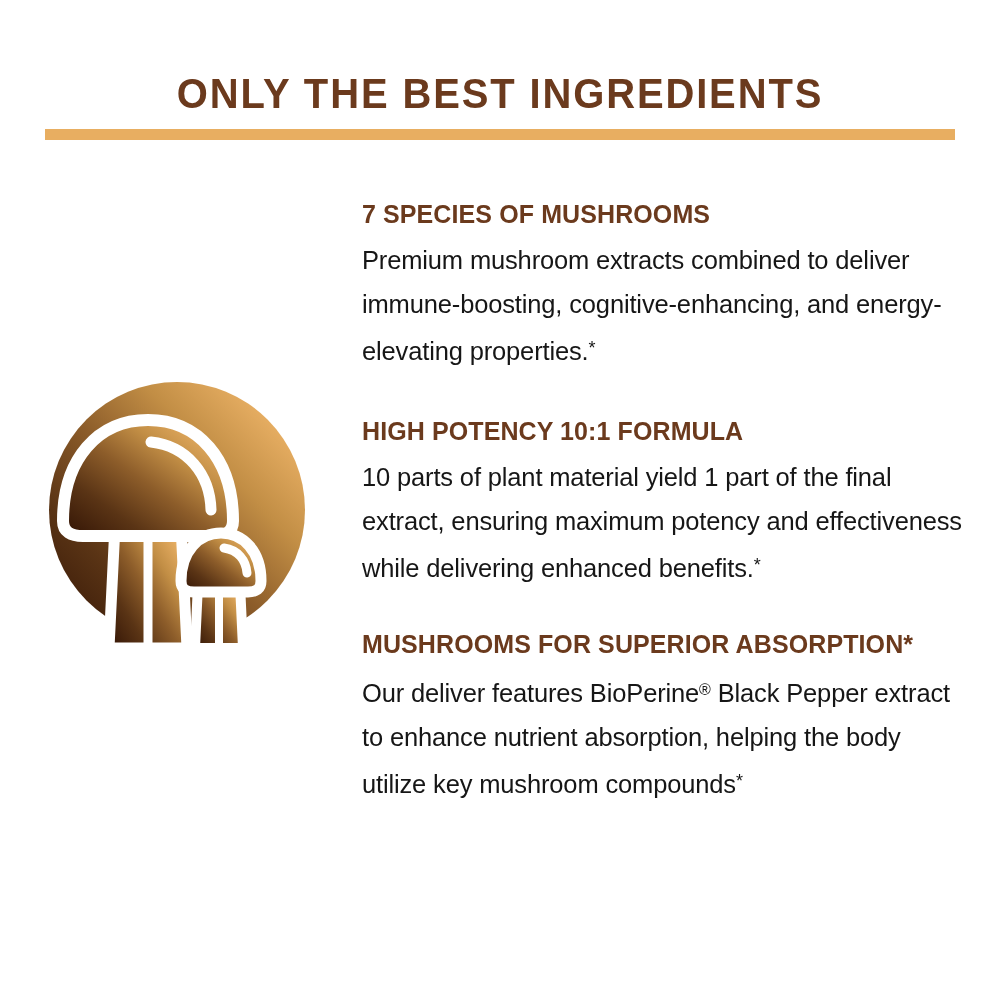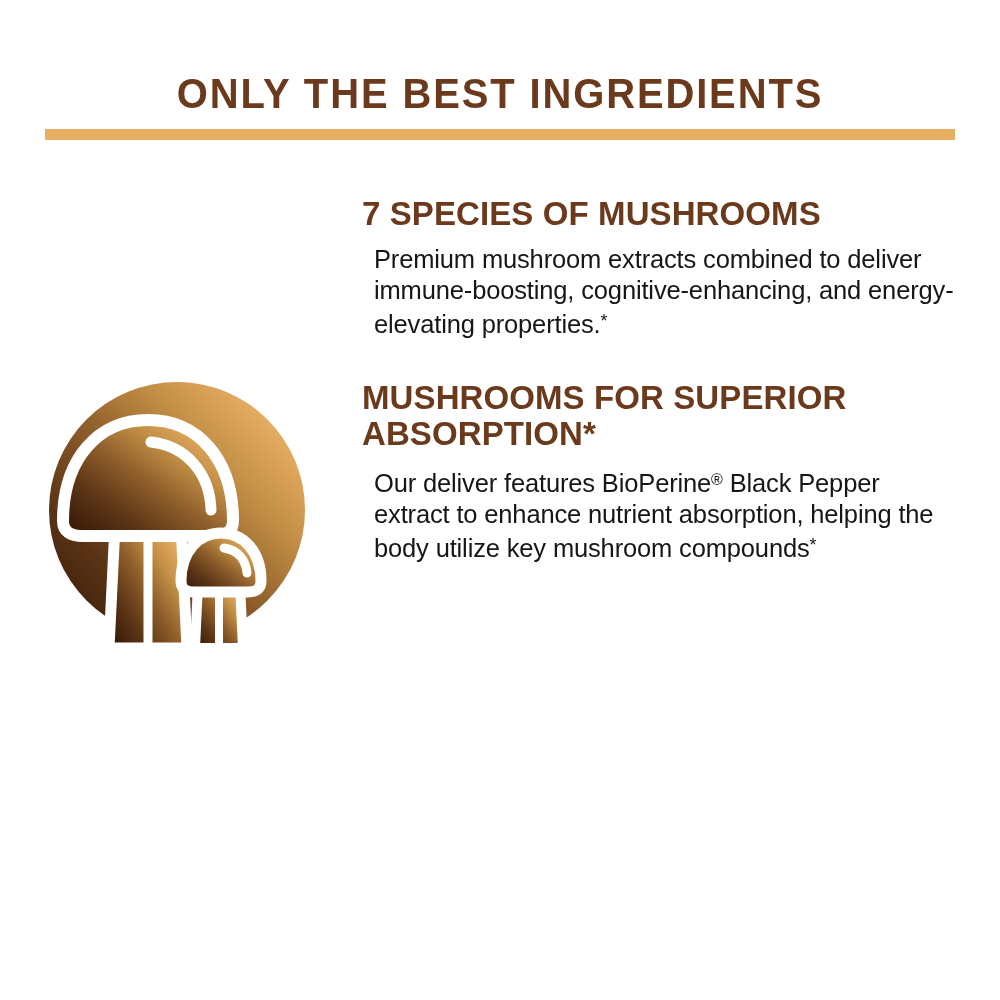--- a/index.html
+++ b/index.html
@@ -57,33 +57,33 @@
   
   .features {
     position: absolute;
     left: 362px;
     top: 196px;
     width: 608px;
   }
   .feature { margin-bottom: 26px; }
   .feature:last-child { margin-bottom: 0; }
   .feature-title {
-    font-size: 33px;
+    font-size: 25px;
     line-height: 36px;
     font-weight: 700;
     letter-spacing: 0.1px;
     color: #6B3A1D;
     margin: 0 0 6px 0;
   }
   .feature-body {
     font-size: 25.5px;
-    line-height: 31px;
+    line-height: 44px;
     font-weight: 400;
     color: #161616;
-    margin: 12px;
+    margin: 0;
     letter-spacing: -0.15px;
   }
   .feature-body .sup {
     font-size: 18px;
     vertical-align: 6px;
     letter-spacing: 0;
   }
   .feature-body .reg {
     font-size: 16px;
     vertical-align: 7px;
@@ -171,20 +171,24 @@
     </svg>
   </div>
 
   <div class="features">
 
     <div class="feature" id="feature-1">
       <h2 class="feature-title">7 SPECIES OF MUSHROOMS</h2>
       <p class="feature-body"><span>Premium mushroom extracts combined to deliver immune-boosting, cognitive-enhancing, and energy-elevating properties.</span><span class="sup">*</span></p>
     </div>
 
+    <div class="feature" id="feature-2">
+      <h2 class="feature-title">HIGH POTENCY 10:1 FORMULA</h2>
+      <p class="feature-body"><span>10 parts of plant material yield 1 part of the final extract, ensuring maximum potency and effectiveness while delivering enhanced benefits.</span><span class="sup">*</span></p>
+    </div>
 
     <div class="feature" id="feature-3">
       <h2 class="feature-title">MUSHROOMS FOR SUPERIOR ABSORPTION*</h2>
       <p class="feature-body"><span>Our deliver features BioPerine</span><span class="reg">®</span><span> Black Pepper extract to enhance nutrient absorption, helping the body utilize key mushroom compounds</span><span class="sup">*</span></p>
     </div>
 
   </div>
 
   <div class="footer-bar"></div>
 

